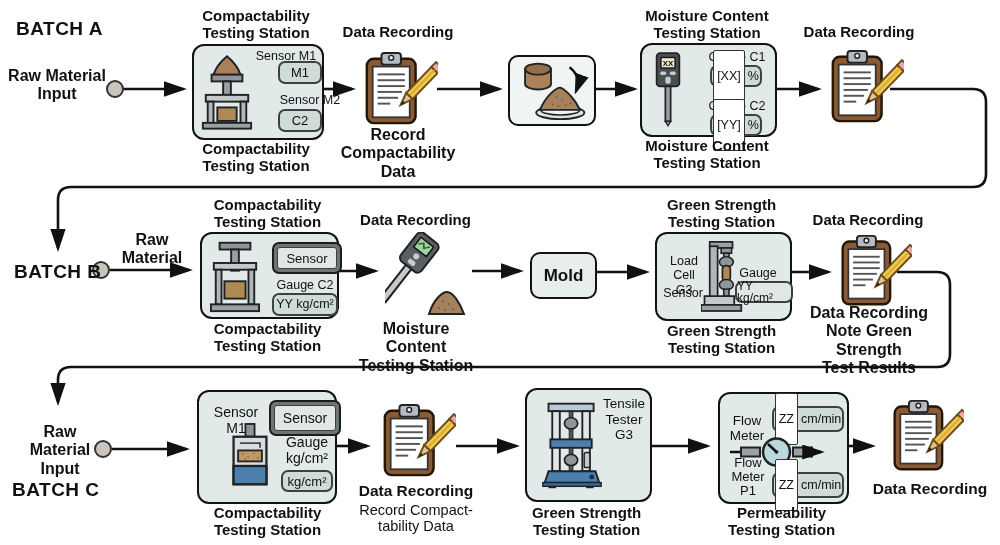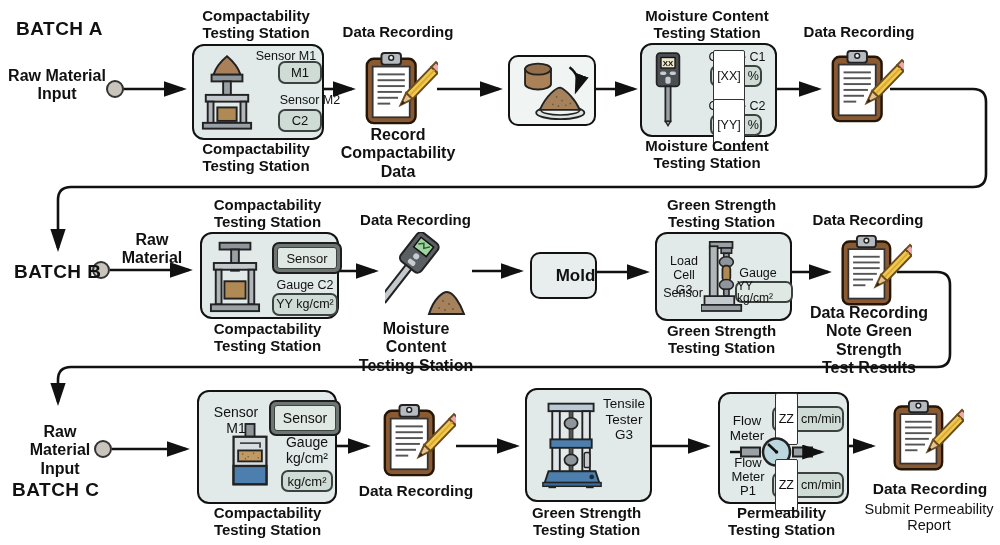--- a/index.html
+++ b/index.html
@@ -248,21 +248,21 @@
         <circle cx="64" cy="72" r="0.9"></circle>
         <circle cx="54" cy="76" r="0.9"></circle>
       <circle cx="68" cy="77" r="0.9"></circle>
         <circle cx="60" cy="78" r="0.9"></circle>
     </g>
   </svg>
   <div class="abs cap pre" style="left:355px;top:320px;width:122px;">Moisture Content
 Testing Station</div>
 
   <div class="litebox" style="left:530px;top:252px;width:63px;height:43px;display:flex;align-items:center;justify-content:center;background:#e8eeee;">
-    <span style="font-weight:bold;font-size:17px;padding-left:24px;">Mold</span>
+    <span style="font-weight:bold;font-size:17px;">Mold</span>
   </div>
 
   <div class="abs ttl pre" style="left:655px;top:196px;width:133px;">Green Strength
 Testing Station</div>
   <div class="station" style="left:655px;top:232px;width:133px;height:85px;">
     <div class="abs inlab pre" style="left:6px;top:20px;width:42px;">Load
 Cell
 G3</div>
     <div class="abs inlab" style="left:2px;top:52px;width:48px;">Sensor</div>
     <svg class="abs" style="left:44px;top:2px;" width="42" height="80" viewBox="0 0 48 82">
@@ -360,20 +360,22 @@
   <g transform="rotate(44 52 44)">
     <rect x="48" y="4" width="9" height="7" fill="#f2a6ae" stroke="#6b4c1e" stroke-width="2"></rect>
     <rect x="48" y="11" width="9" height="37" fill="#f2c94c" stroke="#6b4c1e" stroke-width="2"></rect>
     <line x1="52.5" y1="11" x2="52.5" y2="48" stroke="#d9a93a" stroke-width="2"></line>
     <path d="M48 48 L52.5 61 L57 48 Z" fill="#e8c291" stroke="#6b4c1e" stroke-width="2"></path>
     <path d="M51 56 L52.5 61 L54 56 Z" fill="#222"></path>
   </g>
 </svg>
     </div>
   <div class="abs ttl" style="left:355px;top:482px;width:122px;font-size:15.5px;">Data Recording</div>
+  <div class="abs capr pre" style="left:352px;top:502px;width:128px;">Record Compact-
+tability Data</div>
 
   <div class="station" style="left:525px;top:388px;width:123px;height:110px;">
     <svg class="abs" style="left:14px;top:10px;" width="62" height="90" viewBox="0 0 66 92">
       <rect x="8" y="2" width="48" height="8" fill="#b9c9d6" stroke="#222" stroke-width="2"></rect>
       <rect x="12" y="10" width="8" height="64" fill="#dfe5e9" stroke="#222" stroke-width="2"></rect>
       <rect x="44" y="10" width="8" height="64" fill="#dfe5e9" stroke="#222" stroke-width="2"></rect>
       <rect x="30" y="10" width="4" height="8" fill="#555" stroke="#222"></rect>
       <ellipse cx="32" cy="23" rx="7" ry="6" fill="#8f969b" stroke="#222" stroke-width="1.8"></ellipse>
       <rect x="30" y="29" width="4" height="11" fill="#555" stroke="#222"></rect>
       <rect x="10" y="40" width="44" height="9" fill="#4d7fae" stroke="#222" stroke-width="2"></rect>
@@ -438,16 +440,14 @@
   <g transform="rotate(44 52 44)">
     <rect x="48" y="4" width="9" height="7" fill="#f2a6ae" stroke="#6b4c1e" stroke-width="2"></rect>
     <rect x="48" y="11" width="9" height="37" fill="#f2c94c" stroke="#6b4c1e" stroke-width="2"></rect>
     <line x1="52.5" y1="11" x2="52.5" y2="48" stroke="#d9a93a" stroke-width="2"></line>
     <path d="M48 48 L52.5 61 L57 48 Z" fill="#e8c291" stroke="#6b4c1e" stroke-width="2"></path>
     <path d="M51 56 L52.5 61 L54 56 Z" fill="#222"></path>
   </g>
 </svg>
     </div>
   <div class="abs ttl" style="left:866px;top:480px;width:128px;font-size:15.5px;">Data Recording</div>
-  <div class="abs capr pre" style="left:858px;top:501px;width:142px;">Submit Permeability
-Report</div>
 
 </div>
 
 </body></html>

